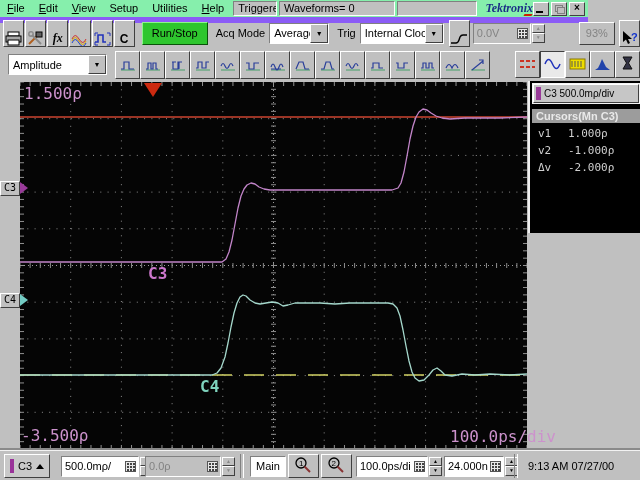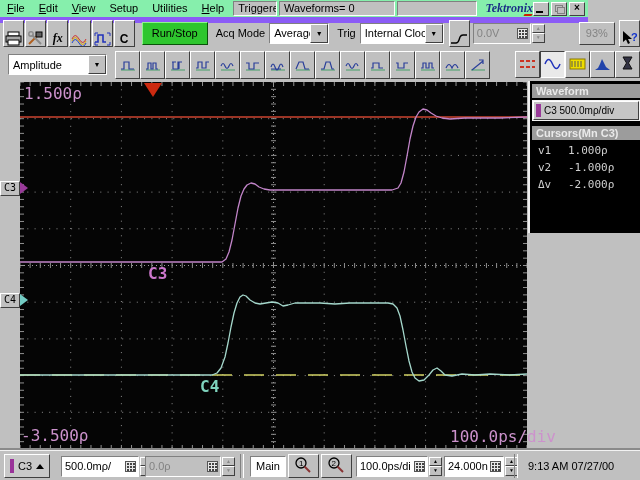--- a/index.html
+++ b/index.html
@@ -689,21 +689,20 @@
   <div class="chmark" style="top:100px">
     <span class="box">C3</span>
     <span class="tri" style="border-left-color:#993a99"></span>
   </div>
   <div class="chmark" style="top:212px">
     <span class="box">C4</span>
     <span class="tri" style="border-left-color:#74ccc4"></span>
   </div>
 
   <div class="rpanel">
-    <div class="phead">Waveform</div>
     <div id="channel-list">
         <div class="ch-btn sel">
           <span class="ch-stripe" style="background:#993a99"></span>
           <span class="ch-label">C3 500.0mρ/div</span>
         </div>
       </div>
     <div class="phead" style="margin-top:6px">Cursors(Mn C3)</div>
     <div id="readout-list">
         <div class="readout">
           <span class="rname">v1</span>

